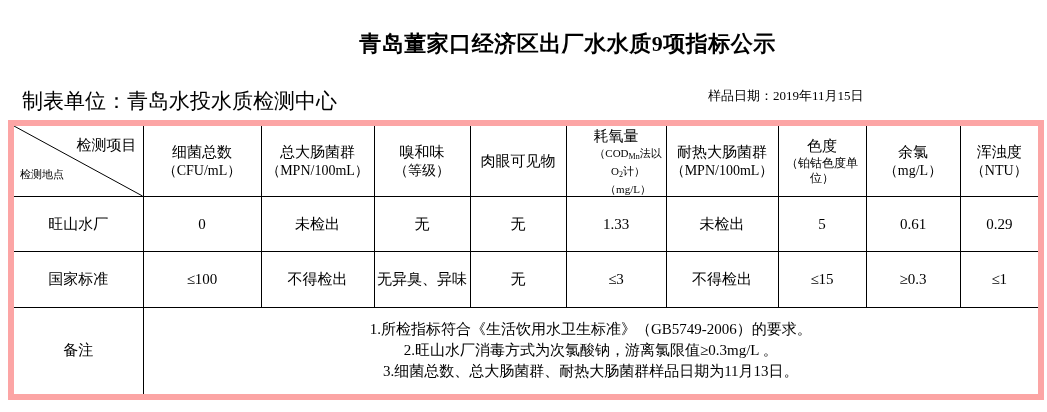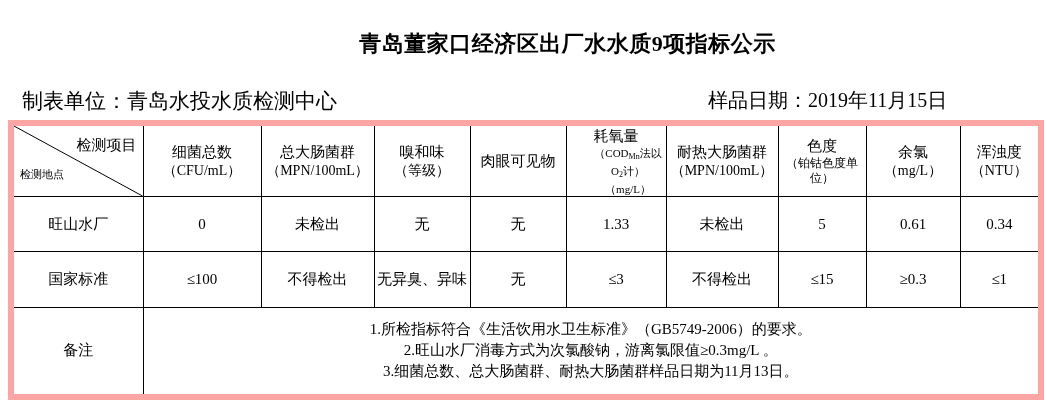--- a/index.html
+++ b/index.html
@@ -18,21 +18,21 @@
     letter-spacing: 0.5px;
     white-space: nowrap;
     margin-left: 44px;
   }
   .meta-left {
     position: absolute; top: 87px; left: 22px;
     font-size: 21px; white-space: nowrap;
   }
   .meta-right {
     position: absolute; top: 87px; left: 708px;
-    font-size: 20px; white-space: nowrap;
+    font-size: 13px; white-space: nowrap;
   }
   table.report {
     position: absolute; top: 120px; left: 8px;
     width: 1030px;
     border-collapse: collapse;
     table-layout: fixed;
   }
   table.report th, table.report td {
     border: 1px solid #000000;
     padding: 0;
@@ -134,21 +134,21 @@
   <tr class="data-row-1">
     <td>旺山水厂</td>
     <td>0</td>
     <td>未检出</td>
     <td>无</td>
     <td>无</td>
     <td>1.33</td>
     <td>未检出</td>
     <td>5</td>
     <td>0.61</td>
-    <td>0.34</td>
+    <td>0.29</td>
   </tr>
 
   <tr class="data-row-2">
     <td>国家标准</td>
     <td>≤100</td>
     <td>不得检出</td>
     <td>无异臭、异味</td>
     <td>无</td>
     <td>≤3</td>
     <td>不得检出</td>

